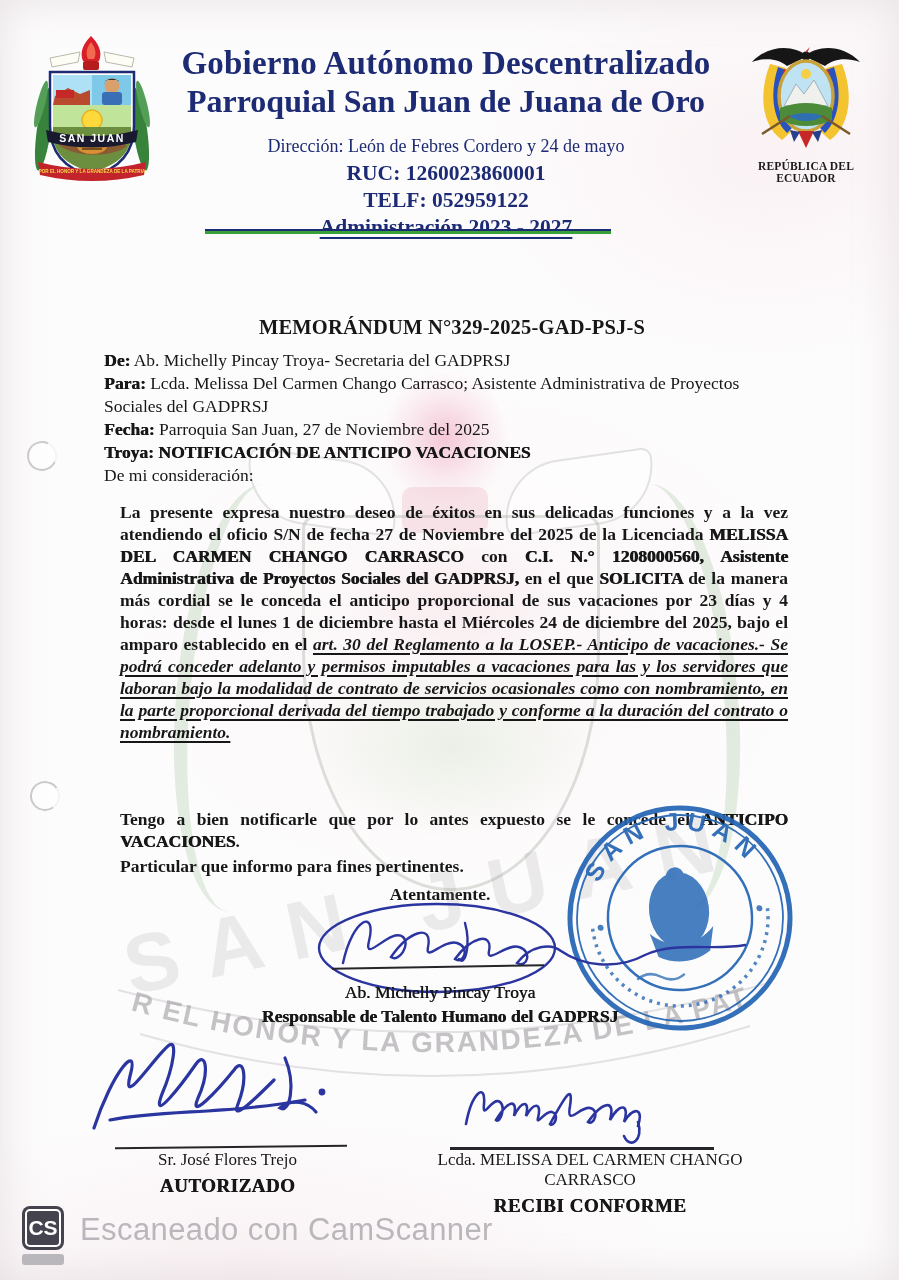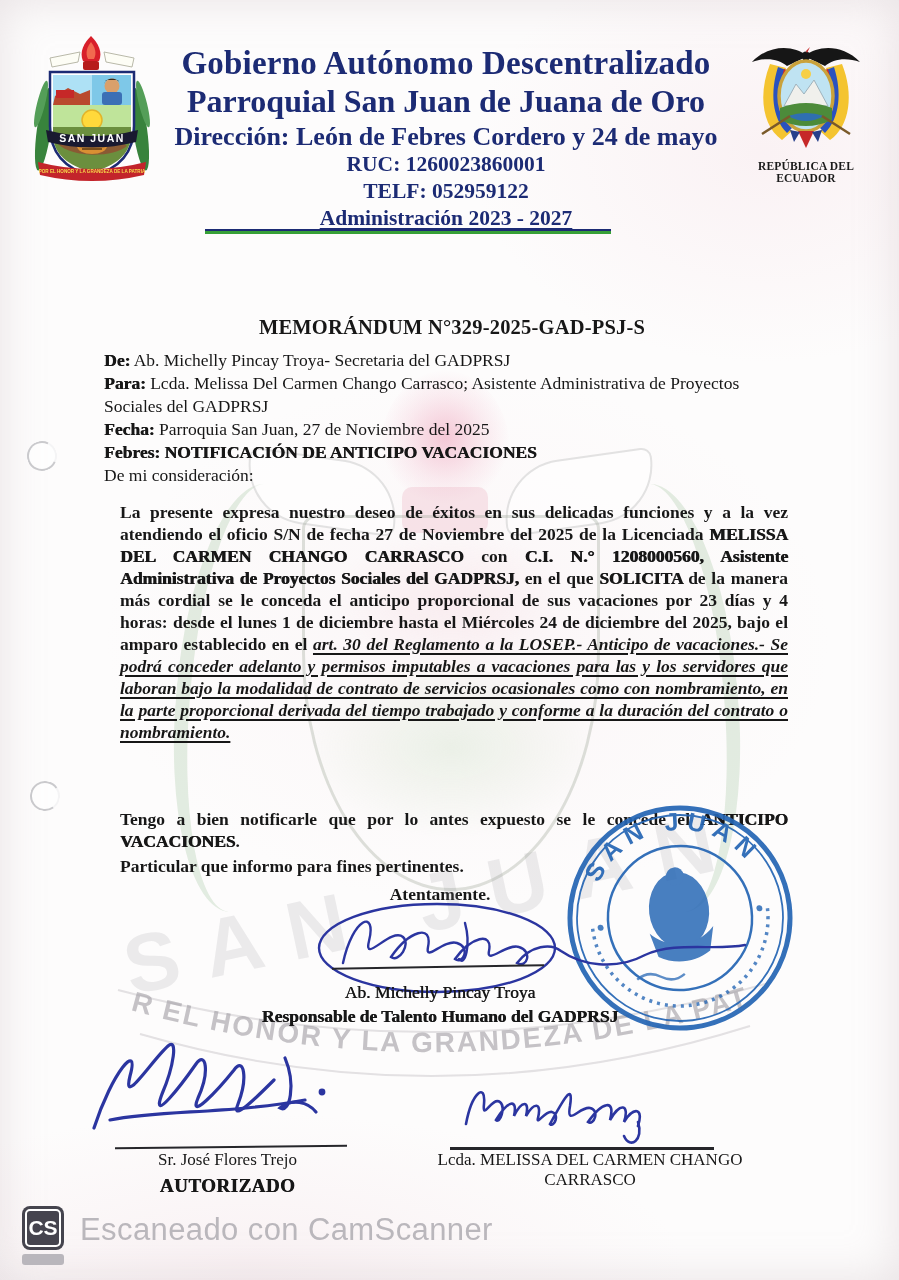--- a/index.html
+++ b/index.html
@@ -13,21 +13,21 @@
       #fdfcfc;
     box-shadow:inset 0 0 46px rgba(180,160,168,.28);
   }
   
   .seal-left{position:absolute;left:28px;top:34px;width:128px;height:150px;}
   .seal-right{position:absolute;left:740px;top:36px;width:132px;height:142px;text-align:center;}
   .seal-right .caption{font-size:11.5px;font-weight:700;color:#1b1b1b;letter-spacing:.2px;margin-top:2px;}
   .hgroup{position:absolute;left:158px;top:44px;width:576px;text-align:center;color:#1c2b74;}
   .h1{font-size:33px;font-weight:700;line-height:38px;letter-spacing:.2px;}
   .h2{font-size:32px;font-weight:700;line-height:38px;}
-  .h3{font-size:26px;font-weight:700;line-height:28px;margin-top:3px;}
+  .h3{font-size:18px;font-weight:400;line-height:28px;margin-top:12px;}
   .h4{font-size:21.5px;font-weight:700;line-height:27px;}
   .h5{font-size:21.5px;font-weight:700;line-height:27px;text-decoration:underline;text-underline-offset:3px;}
   .hrule{position:absolute;left:205px;top:229px;width:406px;height:5px;
     background:linear-gradient(to bottom,#1c2b74 0 45%,#37a037 45% 100%);}
   
   .memo-title{position:absolute;left:118px;top:316px;width:668px;text-align:center;
     font-size:20.5px;font-weight:700;letter-spacing:.2px;}
   .fields{position:absolute;left:104px;top:349px;width:672px;font-size:17.5px;line-height:23px;}
   .fields p{margin:0;}
   .fields b{font-weight:700;text-shadow:.5px 0 currentColor;}
@@ -185,21 +185,21 @@
     </svg>
     <div class="caption">REPÚBLICA DEL ECUADOR</div>
   </div>
 
   <div class="memo-title">MEMORÁNDUM N°329-2025-GAD-PSJ-S</div>
 
   <div class="fields">
     <p><b>De:</b><span> Ab. Michelly Pincay Troya- Secretaria del GADPRSJ</span></p>
     <p><b>Para:</b><span> Lcda. Melissa Del Carmen Chango Carrasco; Asistente Administrativa de Proyectos Sociales del  GADPRSJ</span></p>
     <p><b>Fecha:</b><span> Parroquia San Juan, 27 de Noviembre del 2025</span></p>
-    <p><b>Febres:</b><b class="xb">  NOTIFICACIÓN DE ANTICIPO VACACIONES</b></p>
+    <p><b>Troya:</b><b class="xb">  NOTIFICACIÓN DE ANTICIPO VACACIONES</b></p>
     <p>De mi consideración:</p>
   </div>
 
   <p class="bodyp p1"><span>La presente expresa nuestro deseo de éxitos en sus delicadas funciones y a la vez atendiendo el oficio S/N de fecha 27 de Noviembre del 2025 de la Licenciada </span><span class="xb">MELISSA DEL CARMEN CHANGO CARRASCO</span><span> con </span><span class="xb">C.I. N.° 1208000560,</span><span class="xb"> Asistente Administrativa de Proyectos Sociales del  GADPRSJ,</span><span> en el que </span><span class="xb">SOLICITA</span><span> de la manera más cordial se le conceda el anticipo proporcional de sus vacaciones por 23 días y 4 horas: desde el lunes 1 de diciembre hasta el Miércoles 24 de diciembre del 2025, bajo el amparo establecido en el </span><span class="iu">art. 30 del Reglamento a la LOSEP.- Anticipo de vacaciones.- Se podrá conceder adelanto y permisos imputables a vacaciones para las y los servidores que laboran bajo la modalidad de contrato de servicios ocasionales como con nombramiento, en la parte proporcional derivada del tiempo trabajado y conforme a la duración del contrato o nombramiento.</span></p>
 
   <p class="bodyp p2"><span>Tengo a bien notificarle que por lo antes expuesto se le concede el </span><span class="xb">ANTICIPO VACACIONES</span><span>.</span></p>
 
   <div class="closing">Particular que informo para fines pertinentes.</div>
   <div class="atent">Atentamente.</div>
 
@@ -263,19 +263,20 @@
 
   <svg class="sig" style="left:452px;top:1066px;width:230px;height:82px" viewBox="0 0 230 82">
     <g stroke="#2b35a0" stroke-width="2.6" fill="none" stroke-linecap="round">
       <path d="M14,58 C20,26 34,16 32,38 C30,56 40,30 48,36 C54,41 48,58 44,54 C56,34 66,32 62,50 C70,34 78,34 74,50 C82,36 90,36 86,52 C84,60 94,44 100,46 C108,48 102,62 98,58 C110,36 122,14 118,40 C114,62 128,40 138,42 C148,44 142,60 136,56 C150,36 164,32 158,54 C168,36 178,38 172,56 C182,40 192,42 186,60"></path>
       <path d="M186,56 C192,74 178,84 172,70"></path>
     </g>
   </svg>
   <div class="sigline" style="left:450px;top:1147px;width:264px;height:2.5px"></div>
   <div class="lbl-right">
     <div class="lbl-name">Lcda. MELISSA DEL CARMEN CHANGO CARRASCO</div>
+    <div class="lbl-role">RECIBI CONFORME</div>
   </div>
 
   <div class="cs-icon">CS</div>
   <div class="cs-bar"></div>
   <div class="cs-text">Escaneado con CamScanner</div>
 
 </div>
 
 </body></html>

